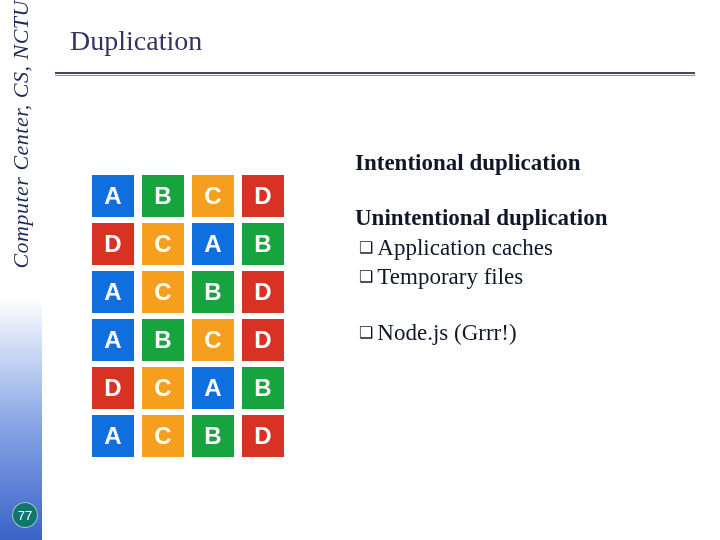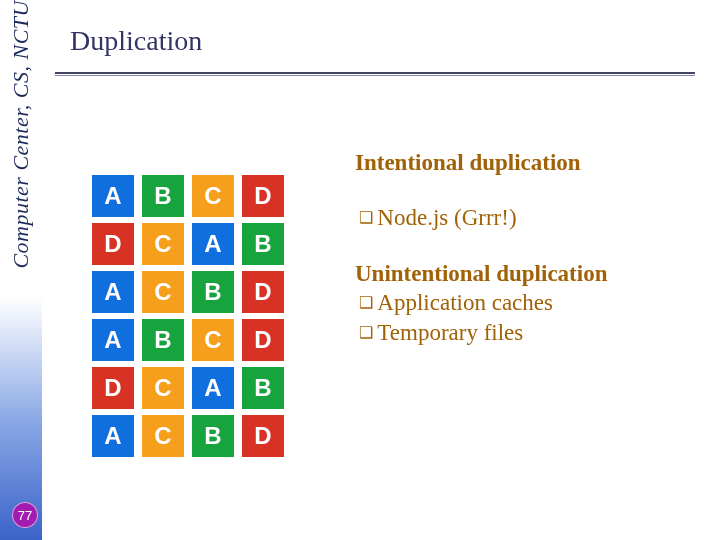--- a/index.html
+++ b/index.html
@@ -38,29 +38,29 @@
   .cell {
     width: 42px; height: 42px; display: flex; align-items: center; justify-content: center;
     color: #fff; font-family: Arial, Helvetica, sans-serif; font-weight: bold; font-size: 24px;
   }
   .c-blue   { background: #0f6fde; }
   .c-green  { background: #17a33e; }
   .c-orange { background: #f59f1d; }
   .c-red    { background: #d73224; }
   .content {
     position: absolute; left: 355px; top: 148px; width: 340px;
-    font-family: "Times New Roman", serif; font-size: 23px; color: #a16207; line-height: 1.28;
+    font-family: "Times New Roman", serif; font-size: 23px; color: #0f172a; line-height: 1.28;
   }
   .block { margin-bottom: 26px; }
   .heading { font-weight: bold; }
   .bullet { padding-left: 4px; }
   .sq { font-size: 16px; position: relative; top: -2px; margin-right: 4px; }
   .pagebadge {
     position: absolute; left: 12px; bottom: 12px; width: 26px; height: 26px;
-    border-radius: 50%; background: #a21caf; color: #fff;
+    border-radius: 50%; background: #0f766e; color: #fff;
     display: flex; align-items: center; justify-content: center;
     font-family: Arial, sans-serif; font-size: 13px;
     box-shadow: 0 0 0 1px rgba(255,255,255,0.6) inset;
   }
 </style>
 </head>
 <body>
 
 <div class="slide">
 
@@ -104,32 +104,32 @@
     <div class="cell c-red">D</div>
   </div>
 
   <div class="content">
 
     <div class="block">
       <div class="heading">Intentional duplication</div>
     </div>
 
     <div class="block">
-      <div class="bullet">
-        <span class="sq">❑</span><span>Node.js (Grrr!)</span>
-      </div>
-    </div>
-
-    <div class="block">
       <div class="heading">Unintentional duplication</div>
       <div class="bullet">
         <span class="sq">❑</span><span>Application caches</span>
       </div>
       <div class="bullet">
         <span class="sq">❑</span><span>Temporary files</span>
+      </div>
+    </div>
+
+    <div class="block">
+      <div class="bullet">
+        <span class="sq">❑</span><span>Node.js (Grrr!)</span>
       </div>
     </div>
 
   </div>
 
   <div class="pagebadge">77</div>
 
 </div>
 
 </body></html>

